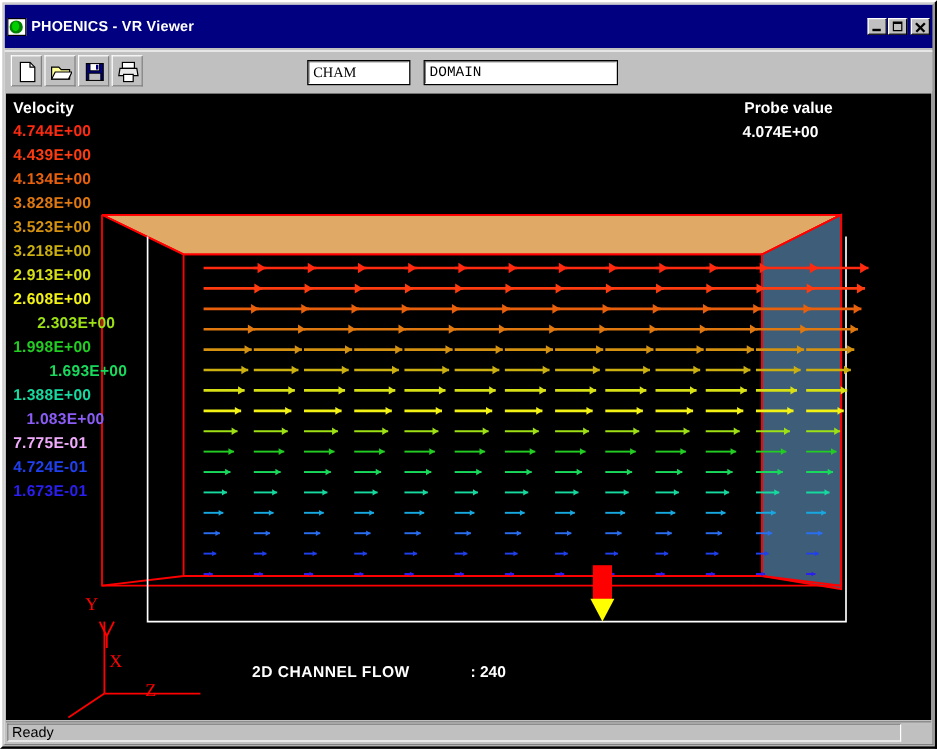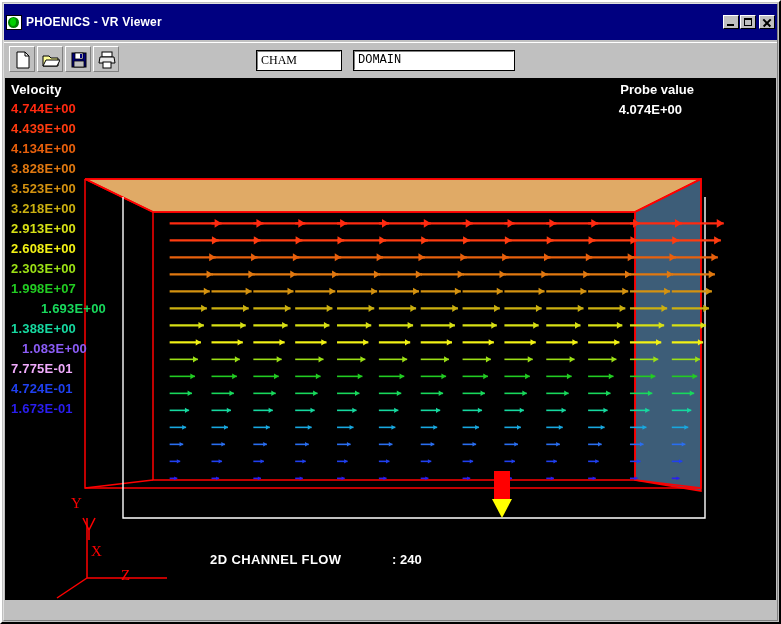--- a/index.html
+++ b/index.html
@@ -669,30 +669,33 @@
     <div class="legend-title">Velocity</div>
     <div class="legend-list" id="legend-list">
         <div class="legend-val" style="color: rgb(255, 42, 16);">4.744E+00</div>
         <div class="legend-val" style="color: rgb(255, 60, 16);">4.439E+00</div>
         <div class="legend-val" style="color: rgb(232, 96, 12);">4.134E+00</div>
         <div class="legend-val" style="color: rgb(224, 120, 16);">3.828E+00</div>
         <div class="legend-val" style="color: rgb(212, 146, 16);">3.523E+00</div>
         <div class="legend-val" style="color: rgb(203, 176, 16);">3.218E+00</div>
         <div class="legend-val" style="color: rgb(215, 224, 21);">2.913E+00</div>
         <div class="legend-val" style="color: rgb(242, 242, 21);">2.608E+00</div>
-        <div class="legend-val" style="color: rgb(156, 224, 21);">2.303E+00</div>
-        <div class="legend-val" style="color: rgb(34, 204, 34);">1.998E+07</div>
+        <div class="legend-val" style="color: rgb(156, 224, 21); margin-left: 20px;">2.303E+00</div>
+        <div class="legend-val" style="color: rgb(34, 204, 34);">1.998E+00</div>
         <div class="legend-val" style="color: rgb(24, 217, 92); text-align: right;">1.693E+00</div>
         <div class="legend-val" style="color: rgb(22, 217, 160);">1.388E+00</div>
         <div class="legend-val" style="color: #8b5cf6; margin-left: 11px;">1.083E+00</div>
         <div class="legend-val" style="color: #f0abfc;">7.775E-01</div>
         <div class="legend-val" style="color: rgb(32, 64, 240);">4.724E-01</div>
         <div class="legend-val" style="color: rgb(42, 30, 240);">1.673E-01</div>
       </div>
 
     <div class="probe-title">Probe value</div>
     <div class="probe-val">4.074E+00</div>
 
     <div class="footer-label">2D CHANNEL FLOW</div>
     <div class="footer-step">: 240</div>
   </div>
 
+  <div class="statusbar">
+    <div class="status-pane">Ready</div>
+  </div>
 </div>
 
 </body></html>

